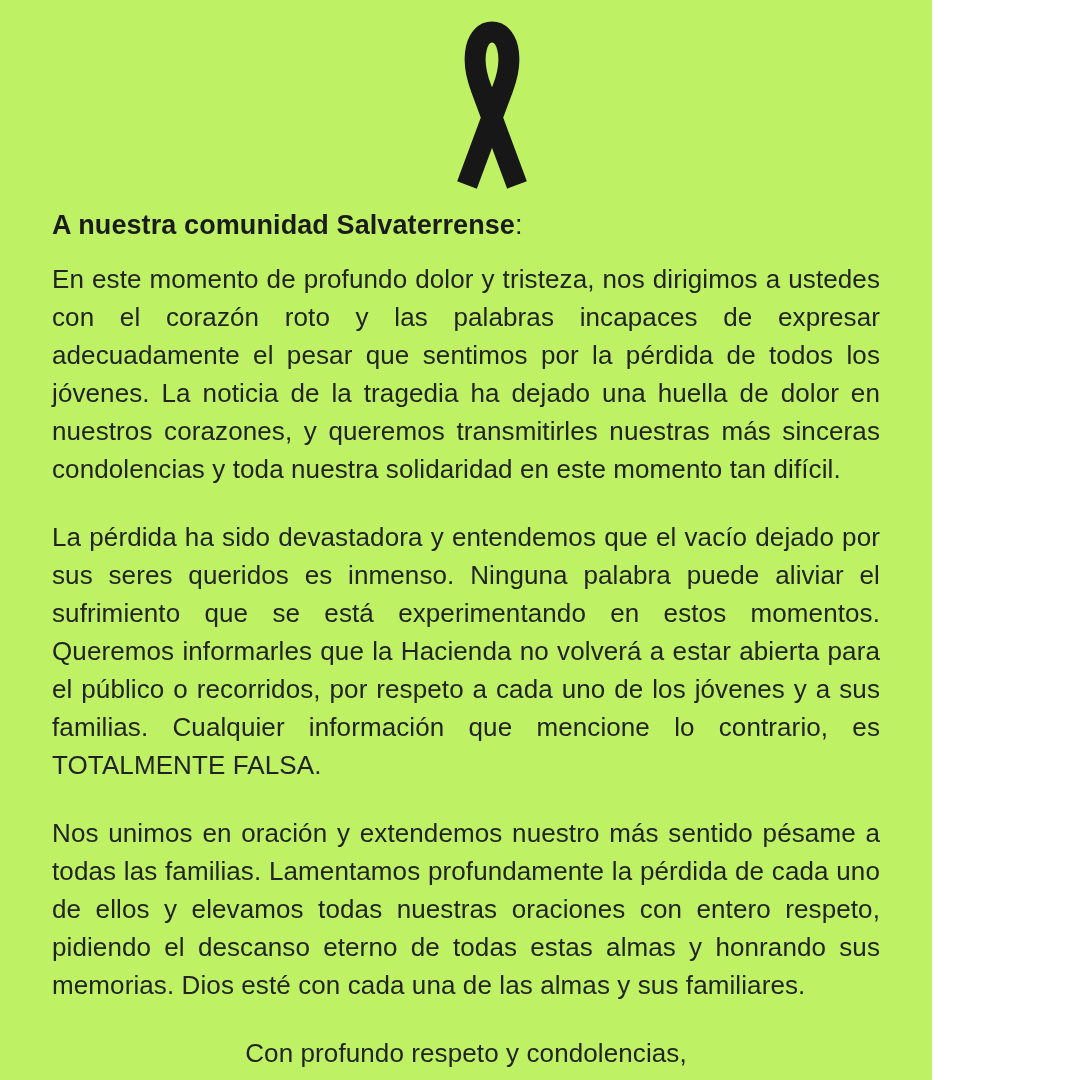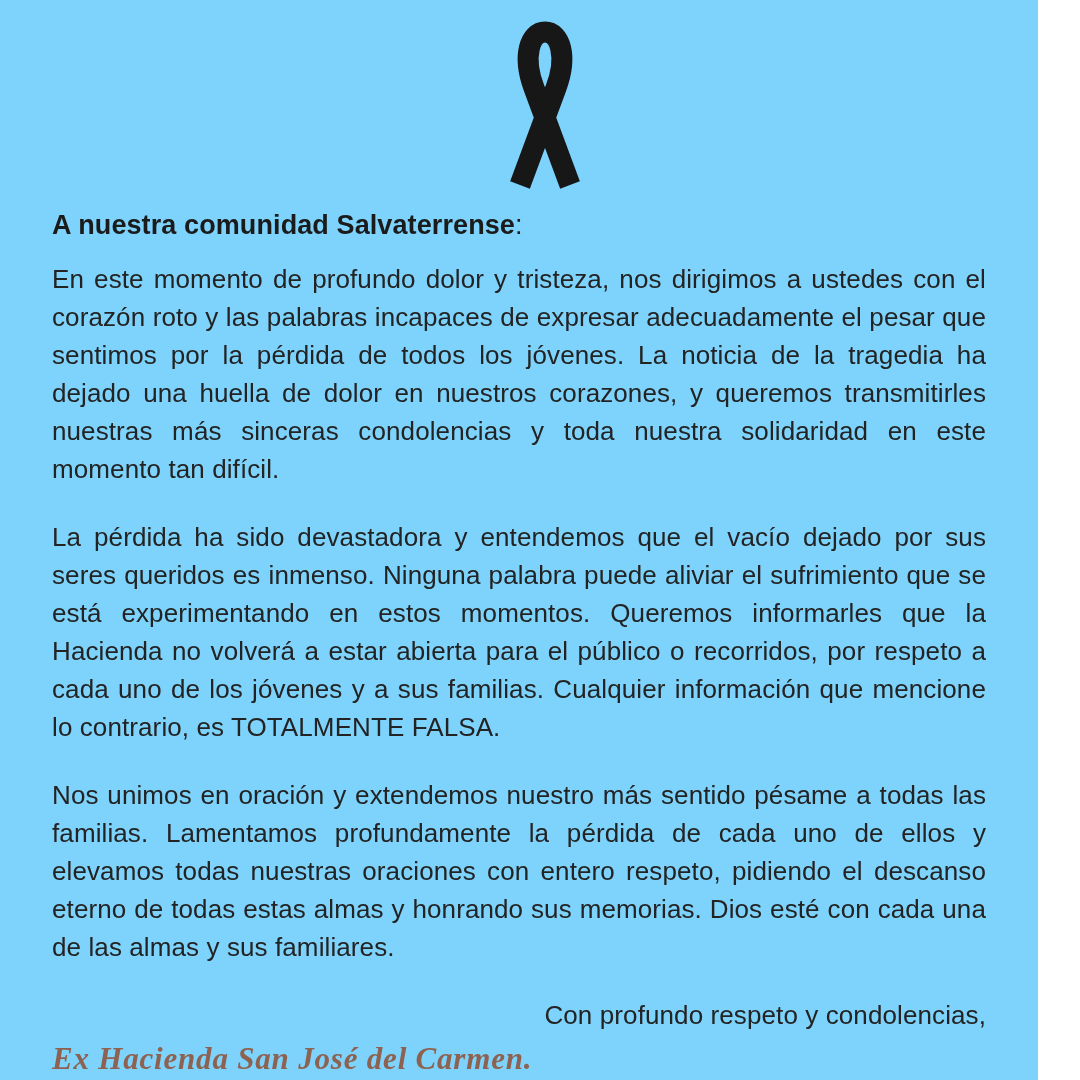--- a/index.html
+++ b/index.html
@@ -2,23 +2,23 @@
 <html><head>
 <meta charset="utf-8">
 <style>
   html, body {
     margin: 0;
     padding: 0;
     background: #ffffff;
   }
   .canvas {
     position: relative;
-    width: 1038px;
+    width: 932px;
     height: 1080px;
-    background: #7dd3fc;
+    background: #bef264;
     overflow: hidden;
     font-family: "Liberation Sans", sans-serif;
   }
   .ribbon-wrap {
     width: 100%;
     padding-top: 20px;
     display: flex;
     justify-content: center;
   }
   .ribbon-wrap svg {
@@ -42,21 +42,21 @@
     text-align: left;
   }
   .heading .colon {
     font-weight: normal;
   }
   .para {
     margin: 16px 0 30px 0;
   }
   .closing {
     margin: 30px 0 6px 0;
-    text-align: right;
+    text-align: center;
   }
   .signature {
     font-family: "Liberation Serif", serif;
     font-style: italic;
     font-weight: bold;
     font-size: 31px;
     letter-spacing: 0.8px;
     text-align: left;
     margin: 0;
   }

